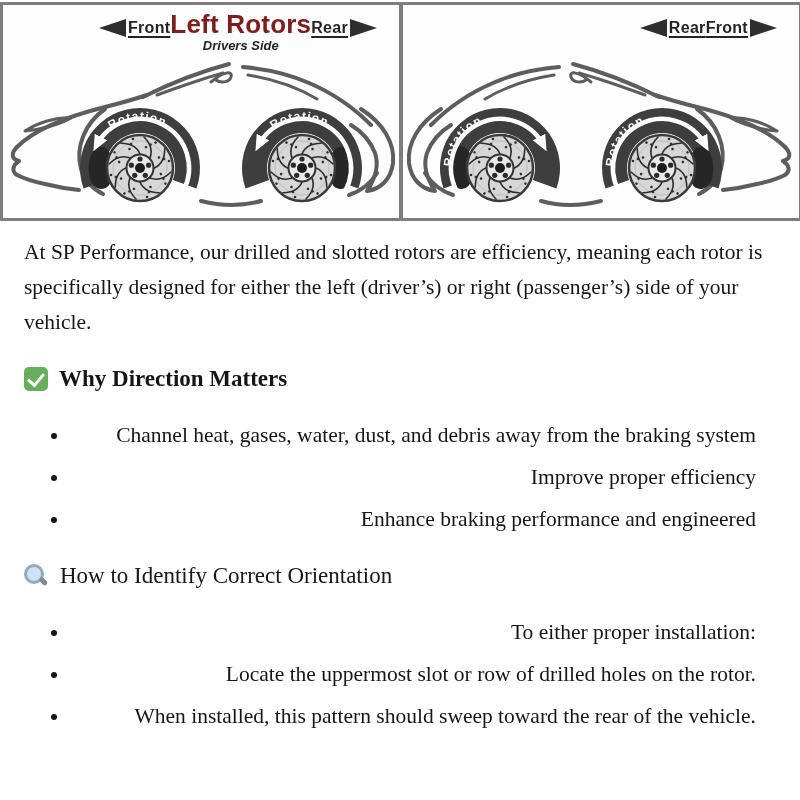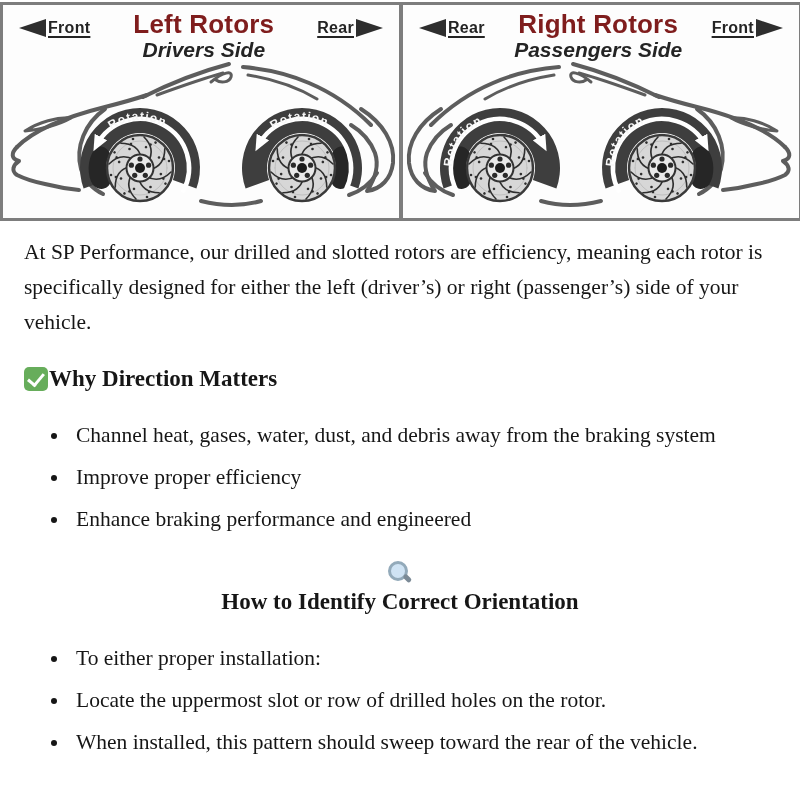--- a/index.html
+++ b/index.html
@@ -2,40 +2,40 @@
 <html><head>
 <meta charset="utf-8">
 <style>
   html,body{margin:0;padding:0;background:#ffffff;}
   body{width:800px;height:800px;overflow:hidden;font-family:"Liberation Serif",serif;color:#161616;}
 
   
   .diagram{display:flex;width:796px;height:213px;margin:2px auto 0 auto;border:3px solid #7d7d7d;box-sizing:content-box;background:#fdfdfd;}
   .panel{flex:1 1 50%;position:relative;overflow:hidden;}
   .panel + .panel{border-left:4px solid #7d7d7d;}
-  .panel-header{position:absolute;top:6px;left:0;right:0;display:flex;justify-content:space-between;align-items:flex-start;padding:0 16px;font-family:"Liberation Sans",sans-serif;}
+  .panel-header{position:absolute;top:6px;left:0;right:0;display:flex;justify-content:flex-end;align-items:flex-start;padding:0 22px;font-family:"Liberation Sans",sans-serif;}
   .panel-titles{text-align:center;line-height:1.05;margin-top:0;}
   .panel-title{font-size:26px;font-weight:800;color:#7f1d1d;letter-spacing:.2px;}
-  .panel-subtitle{font-size:21px;font-weight:bold;font-style:italic;color:#242424;margin-top:1px;}
+  .panel-subtitle{font-size:13px;font-weight:bold;font-style:italic;color:#242424;margin-top:1px;}
   .dir{display:flex;align-items:center;gap:2px;margin-top:8px;}
   .dir-label{font-size:16px;font-weight:bold;color:#242424;text-decoration:underline;text-decoration-thickness:2px;text-underline-offset:3px;letter-spacing:.3px;}
   .tri{width:0;height:0;border-top:9px solid transparent;border-bottom:9px solid transparent;display:inline-block;}
   .tri-left{border-right:27px solid #2e2e2e;}
   .tri-right{border-left:27px solid #2e2e2e;}
   .car-svg{position:absolute;left:0;right:0;bottom:0;width:100%;height:157px;display:block;}
   .rot-text{font-family:"Liberation Sans",sans-serif;font-size:12px;font-weight:bold;fill:#f7f7f7;letter-spacing:1px;}
 
   
   .article{padding:14px 24px 0 24px;font-size:21.5px;line-height:35px;}
   .intro{margin:0 0 24px 0;max-width:740px;}
-  .section-heading{display:flex;align-items:center;gap:1px;margin:0 0 24px 0;font-size:23px;line-height:30px;}
+  .section-heading{display:flex;align-items:center;gap:11px;margin:0 0 24px 0;font-size:23px;line-height:30px;}
   .section-heading.bold{font-weight:bold;}
-  .section-heading.regular{font-weight:bold;flex-direction:column;}
+  .section-heading.regular{font-weight:normal;}
   .lead{margin:0 0 18px 0;}
-  ul.bullets{margin:0 0 24px 0;padding:0 0 0 46px;list-style:disc;}
+  ul.bullets{margin:0 0 24px 0;padding:0 0 0 46px;list-style:disc;text-align:right;}
   ul.bullets li{padding-left:6px;margin-bottom:7px;max-width:680px;}
 
   
   .check-icon{display:inline-block;width:24px;height:24px;border-radius:5px;background:#67ad5b;position:relative;flex:0 0 auto;}
   .check-icon::after{content:"";position:absolute;left:7px;top:3px;width:7px;height:13px;border:solid #ffffff;border-width:0 3.5px 3.5px 0;transform:rotate(40deg);}
 
   
   .lens-icon{display:inline-block;width:25px;height:25px;position:relative;flex:0 0 auto;}
   .lens-icon .lens{position:absolute;left:0;top:0;width:14px;height:14px;border:3px solid #93aaba;border-radius:50%;background:#cfe3f4;}
   .lens-icon .handle{position:absolute;left:15px;top:15px;width:9px;height:4.5px;background:#7b8a96;border-radius:3px;transform:rotate(45deg);}
@@ -131,24 +131,20 @@
       <text class="rot-text"><textPath href="#tpL2" startOffset="10%">Rotation</textPath></text>
     </svg>
   </div>
 
   <div class="panel">
     <div class="panel-header">
       <div class="dir">
         <span class="tri tri-left"></span>
         <span class="dir-label">Rear</span>
       </div>
-      <div class="panel-titles">
-        <div class="panel-title">Right Rotors</div>
-        <div class="panel-subtitle">Passengers Side</div>
-      </div>
       <div class="dir">
         <span class="dir-label">Front</span>
         <span class="tri tri-right"></span>
       </div>
     </div>
     <svg class="car-svg" viewBox="0 0 392 157" preserveAspectRatio="xMidYMax meet">
       <use href="#car" transform="translate(392 0) scale(-1 1)"></use>
       <path id="tpR1" d="M 48.6 119.4 A 48 48 0 0 1 136.6 83" fill="none"></path>
       <path id="tpR2" d="M 210.6 119.4 A 48 48 0 0 1 298.6 83" fill="none"></path>
       <text class="rot-text"><textPath href="#tpR1" startOffset="10%">Rotation</textPath></text>

